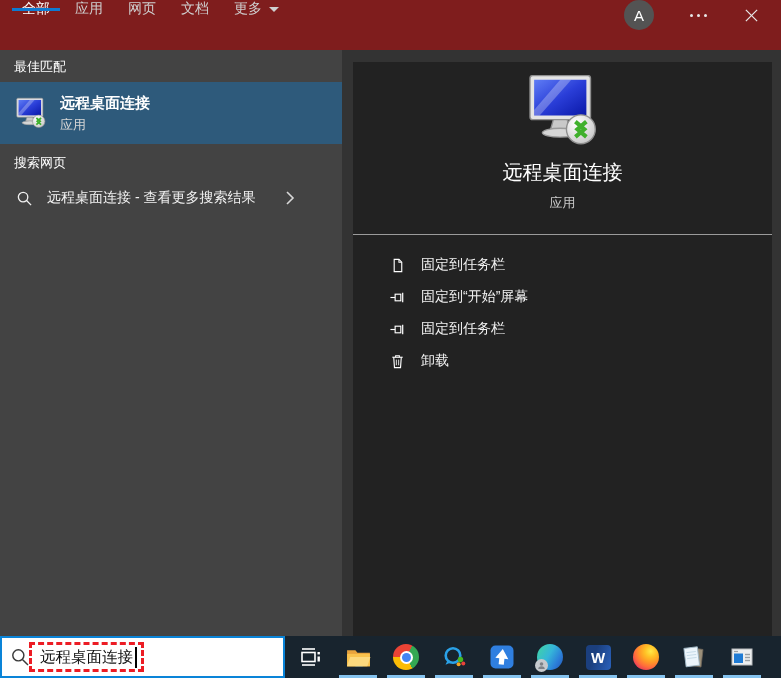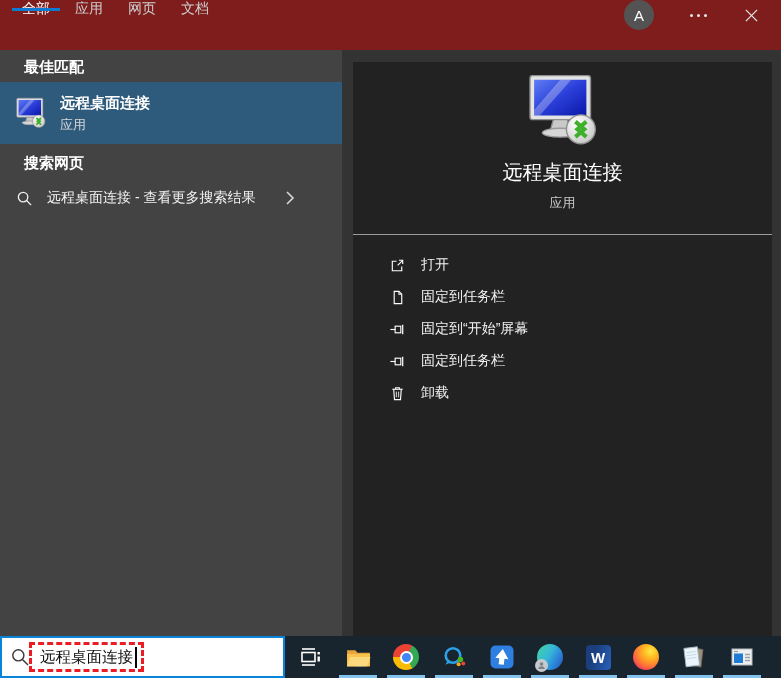--- a/index.html
+++ b/index.html
@@ -24,21 +24,21 @@
   .topbar-right { margin-left:auto; display:flex; align-items:center; padding-right:18px; }
   .avatar { width:30px; height:30px; border-radius:50%; background:#535353; color:#fff;
             display:flex; align-items:center; justify-content:center; font-size:15px; }
   .dots { display:flex; gap:4px; margin:0 0 0 36px; }
   .dots i { width:3px; height:3px; border-radius:50%; background:#e8e8e8; }
   .close-btn { margin-left:32px; display:flex; align-items:center; justify-content:center;
                width:24px; height:24px; }
 
   
   .left-panel { position:absolute; left:0; top:50px; width:342px; height:586px; background:#434343; }
-  .section-header { position:absolute; left:24px; color:#ffffff; font-size:15px; font-weight:bold; }
+  .section-header { position:absolute; left:14px; color:#ffffff; font-size:13px; font-weight:normal; }
   .hdr-best { top:8px; }
   .hdr-web  { top:104px;text-align:center; }
   .best-row { position:absolute; left:0; top:32px; width:342px; height:62px; background:#2e5a7b;
               display:flex; align-items:center; padding-left:12px; }
   .best-text { margin-left:10px; }
   .best-title { color:#fff; font-size:15px; font-weight:bold; line-height:20px; }
   .best-sub { color:#d6d6d6; font-size:13px; margin-top:3px; }
   .web-row { position:absolute; left:0; top:128px; width:312px; height:40px; display:flex;
              align-items:center; padding:0 16px; }
   .web-text { margin-left:14px; color:#f2f2f2; font-size:14px; white-space:nowrap; }
@@ -105,20 +105,24 @@
           </div>
         <div class="tab">
             <span>应用</span>
           </div>
         <div class="tab">
             <span>网页</span>
           </div>
         <div class="tab">
             <span>文档</span>
           </div>
+        <div class="tab">
+          <span>更多</span>
+          <i class="caret-down"></i>
+        </div>
       </div>
       <div class="topbar-right">
         <div class="avatar">A</div>
         <div class="dots">
             <i></i>
             <i></i>
             <i></i>
           </div>
         <div class="close-btn">
           <svg width="15" height="15" viewBox="0 0 16 16">
@@ -201,30 +205,20 @@
         <polyline points="49,33.5 42.5,39 49,44.5" fill="none" stroke="#3fb02c" stroke-width="3"></polyline>
       </svg>
       <div class="app-title">远程桌面连接</div>
       <div class="app-sub">应用</div>
       <div class="divider"></div>
 
       <div class="actions">
         <div class="action-row">
           <span class="act-ic">
             <svg width="17" height="17" viewBox="0 0 18 18">
-                <path d="M8,4.5 H3.5 V14.5 H13.5 V10" fill="none" stroke="#fff" stroke-width="1.2"></path>
-                <polyline points="10.5,3.5 14.5,3.5 14.5,7.5" fill="none" stroke="#fff" stroke-width="1.2"></polyline>
-                <line x1="14.5" y1="3.5" x2="9.2" y2="8.8" stroke="#fff" stroke-width="1.2"></line>
-              </svg>
-          </span>
-          <span class="act-label">打开</span>
-        </div>
-        <div class="action-row">
-          <span class="act-ic">
-            <svg width="17" height="17" viewBox="0 0 18 18">
                 <path d="M5.5,2.5 H10.5 L13.5,5.5 V15.5 H5.5 z" fill="none" stroke="#fff" stroke-width="1.2"></path>
                 <polyline points="10.5,2.5 10.5,5.5 13.5,5.5" fill="none" stroke="#fff" stroke-width="1.1"></polyline>
               </svg>
           </span>
           <span class="act-label">固定到任务栏</span>
         </div>
         <div class="action-row">
           <span class="act-ic">
             <svg width="17" height="17" viewBox="0 0 18 18">
                 <line x1="1.5" y1="9" x2="6.5" y2="9" stroke="#fff" stroke-width="1.2"></line>

